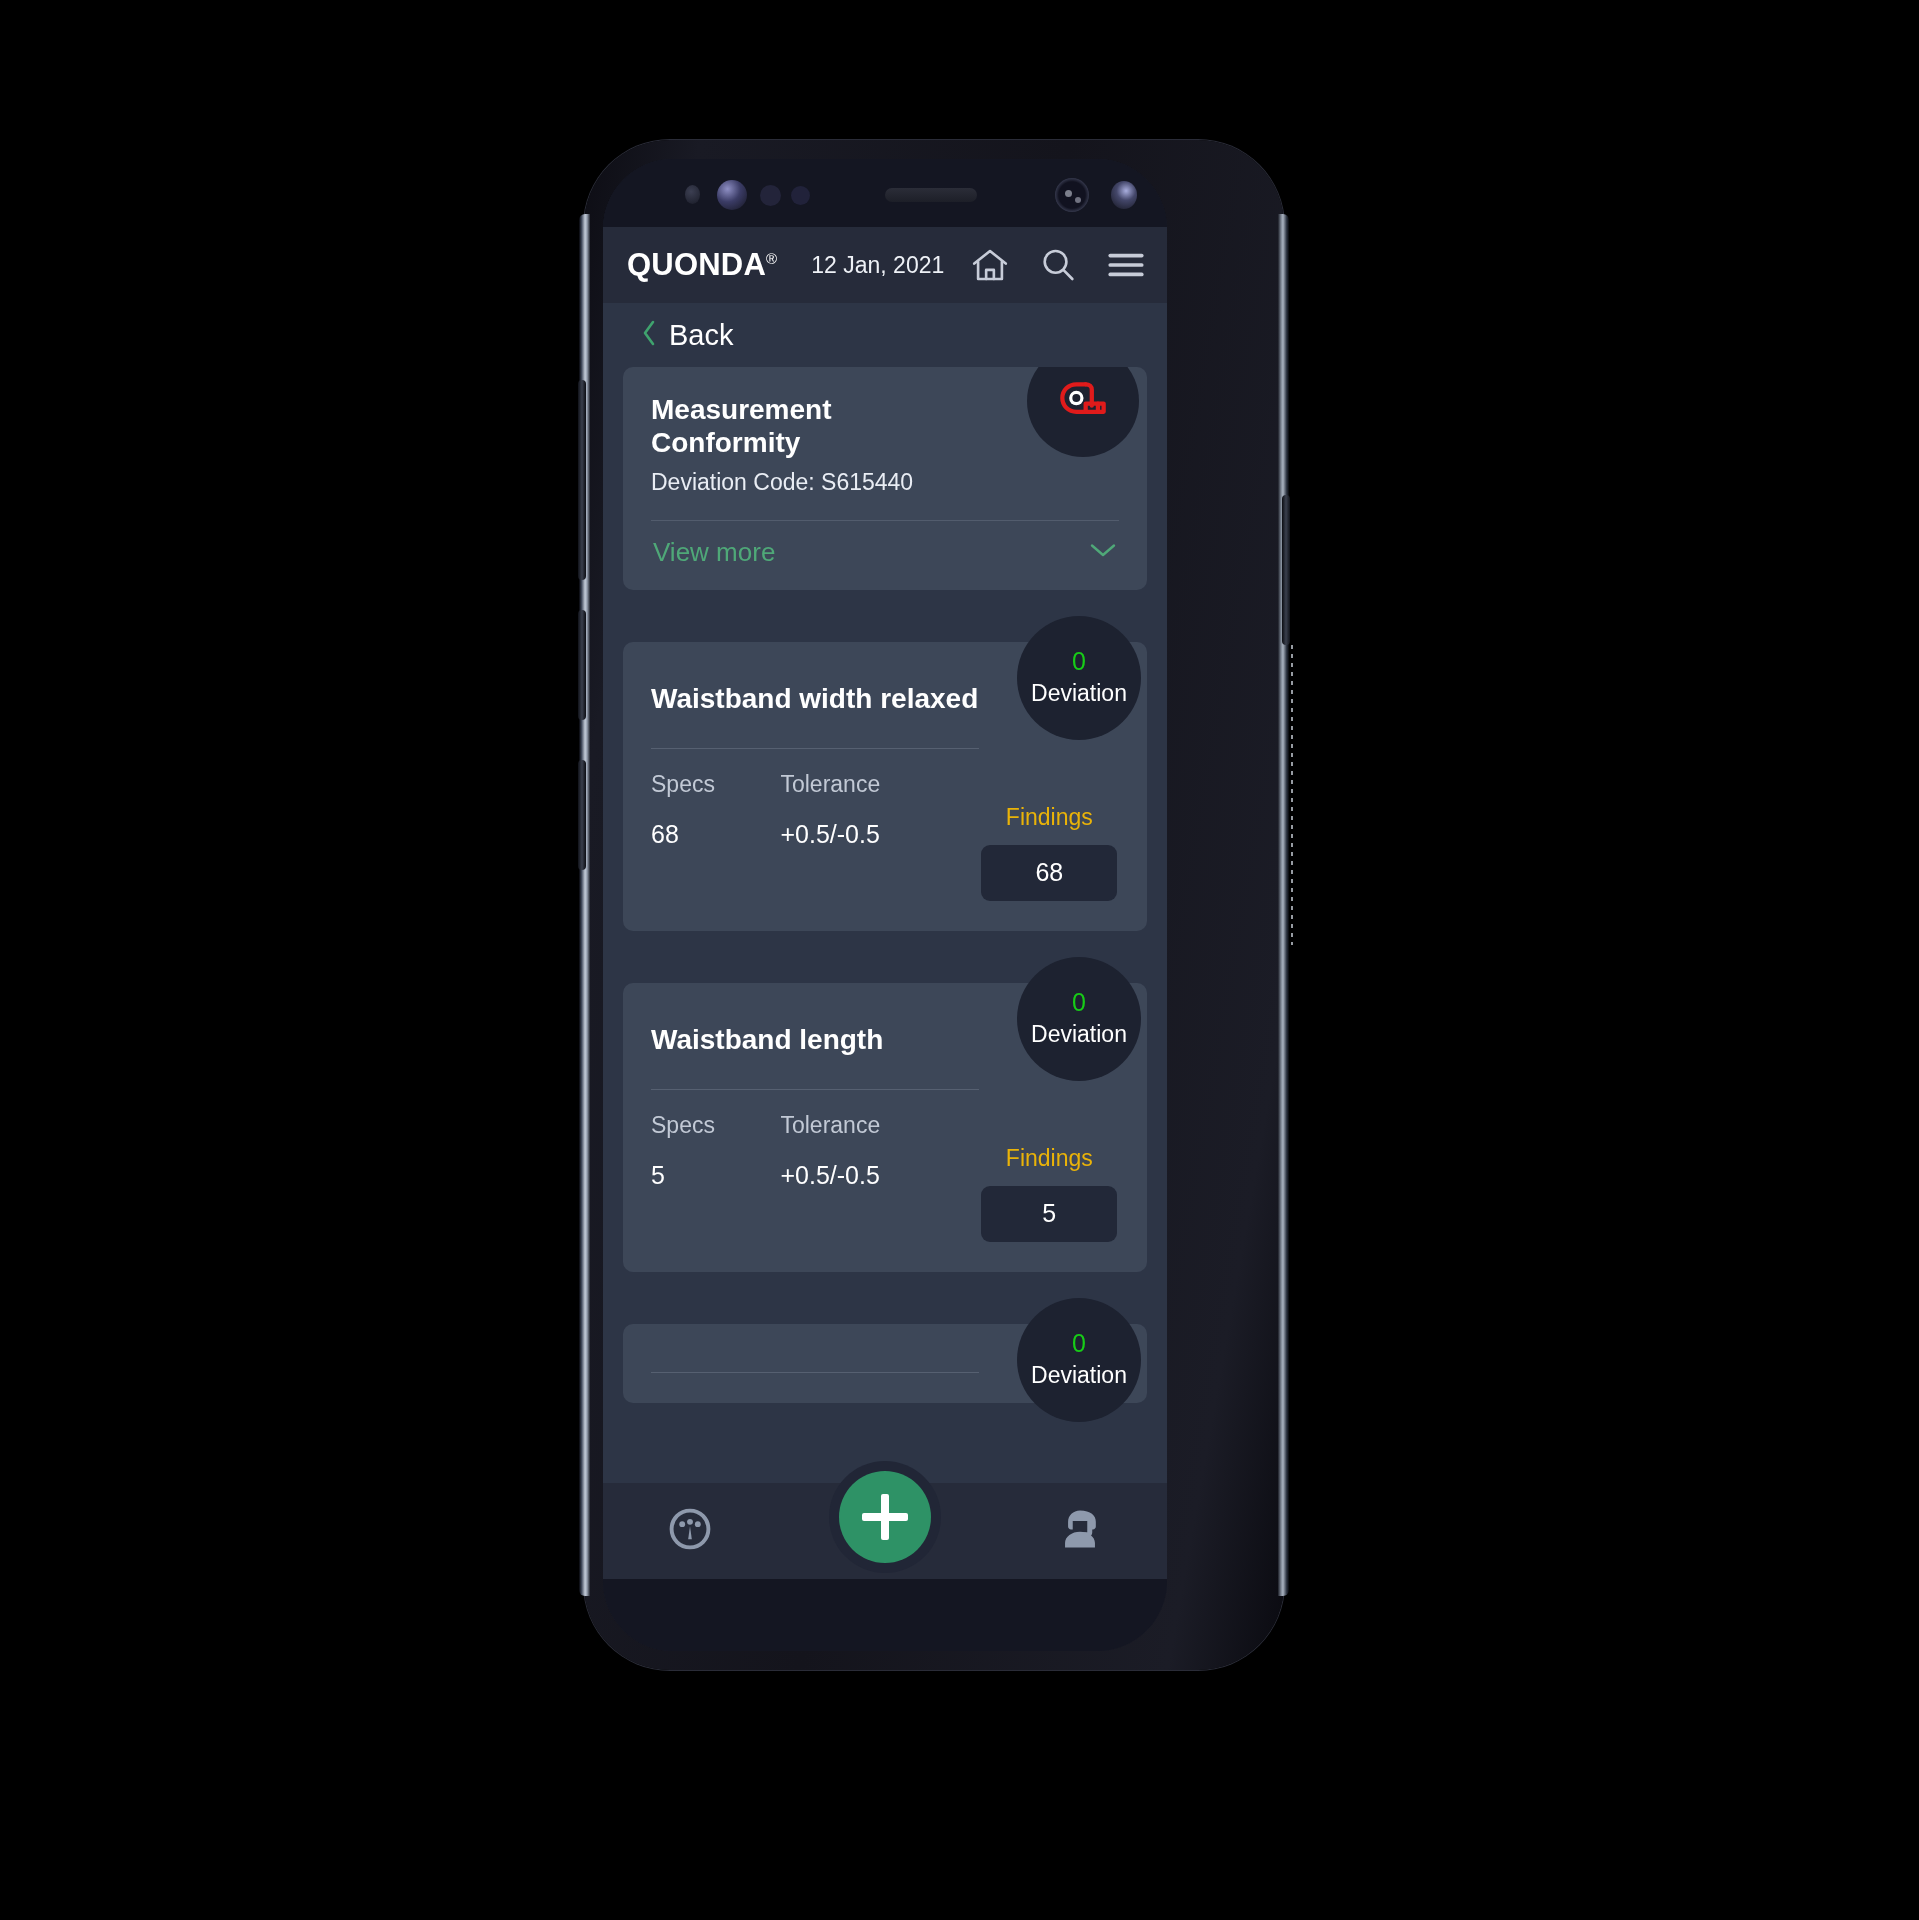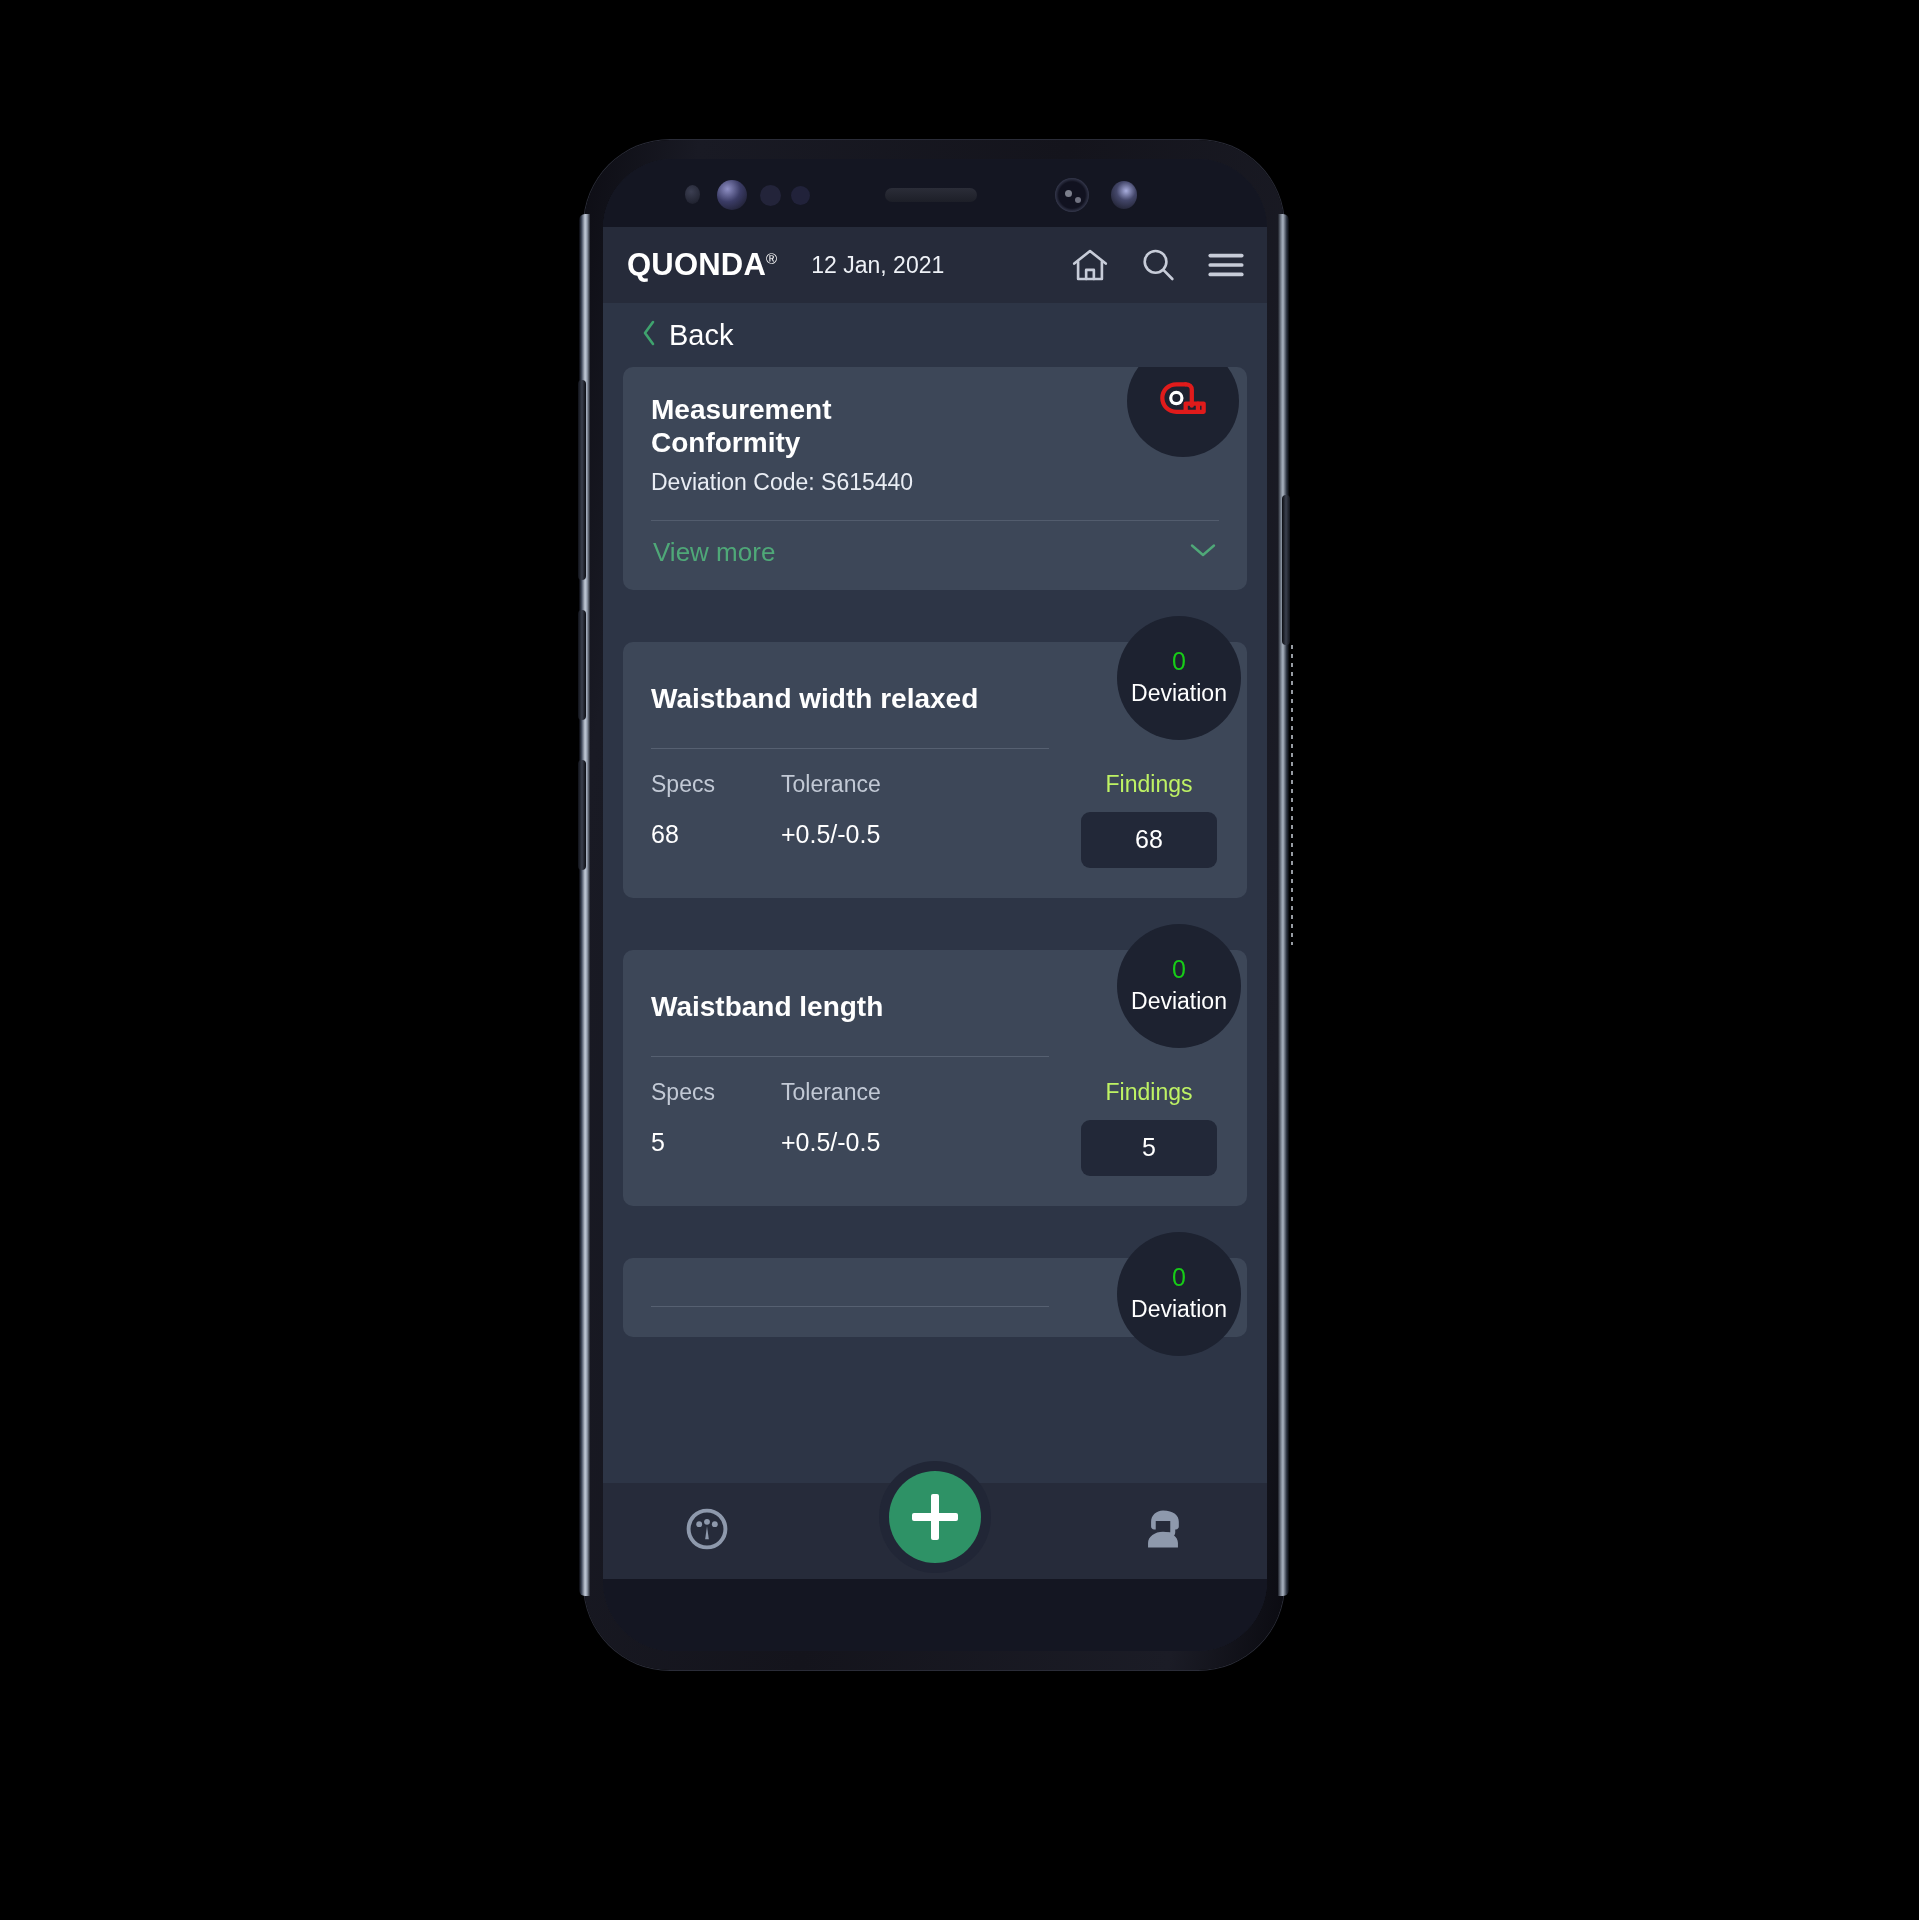--- a/index.html
+++ b/index.html
@@ -36,21 +36,21 @@
   .sidebtn.vol-down { left: -6px; top: 470px; height: 110px; }
   .sidebtn.bixby    { left: -6px; top: 620px; height: 110px; }
   .sidebtn.power    { right: -6px; top: 355px; height: 150px;
     background: linear-gradient(270deg,#101219,#3a3f4d,#0b0c12); }
   .dotline { position: absolute; right: -9px; top: 505px; height: 300px; width: 2px;
      background: repeating-linear-gradient(180deg,#c9cfd9 0 4px, transparent 4px 9px); opacity:.75;}
 
   
   .screen {
     position: absolute; left: 19px; top: 19px;
-    width: 664px; height: 1492px;
+    width: 564px; height: 1492px;
     border-radius: 70px;
     background: #1b1f2b;
     overflow: hidden;
   }
   
   .bezel-top {
     position: absolute; left: 0; top: 0; width: 100%; height: 68px;
     background: #141622;
   }
   .sensor { position: absolute; border-radius: 50%; }
@@ -126,21 +126,21 @@
   .mcard { padding: 28px 28px 30px 28px; }
   .mcard-head { display:flex; align-items:center; min-height: 58px; }
   .m-title { color:#ffffff; font-size: 28px; font-weight: 700; }
   .m-divider { height:1px; background:#566071; margin: 20px 0 0 0; width: 70%; }
   .m-grid { display:flex; align-items:flex-start; margin-top: 22px; }
   .m-col { display:flex; flex-direction:column; }
   .m-col.specs { width: 130px; }
   .m-col.tol { width: 200px; }
   .m-col.find { margin-left: auto; width: 140px; align-items: center; }
   .m-lbl { color:#c2c9d5; font-size: 23px; }
-  .m-lbl.findlbl { color:#bef264; }
+  .m-lbl.findlbl { color:#eab308;margin-top:33px; }
   .m-val { color:#ffffff; font-size: 25px; margin-top: 22px; }
   .findbox {
     margin-top: 14px; width: 136px; height: 56px;
     background: #222838; border-radius: 9px;
     display:flex; align-items:center; justify-content:center;
     color:#ffffff; font-size: 25px;
   }
   .devcircle {
     position: absolute; right: 6px; top: -26px;
     width: 124px; height: 124px; border-radius: 50%;

